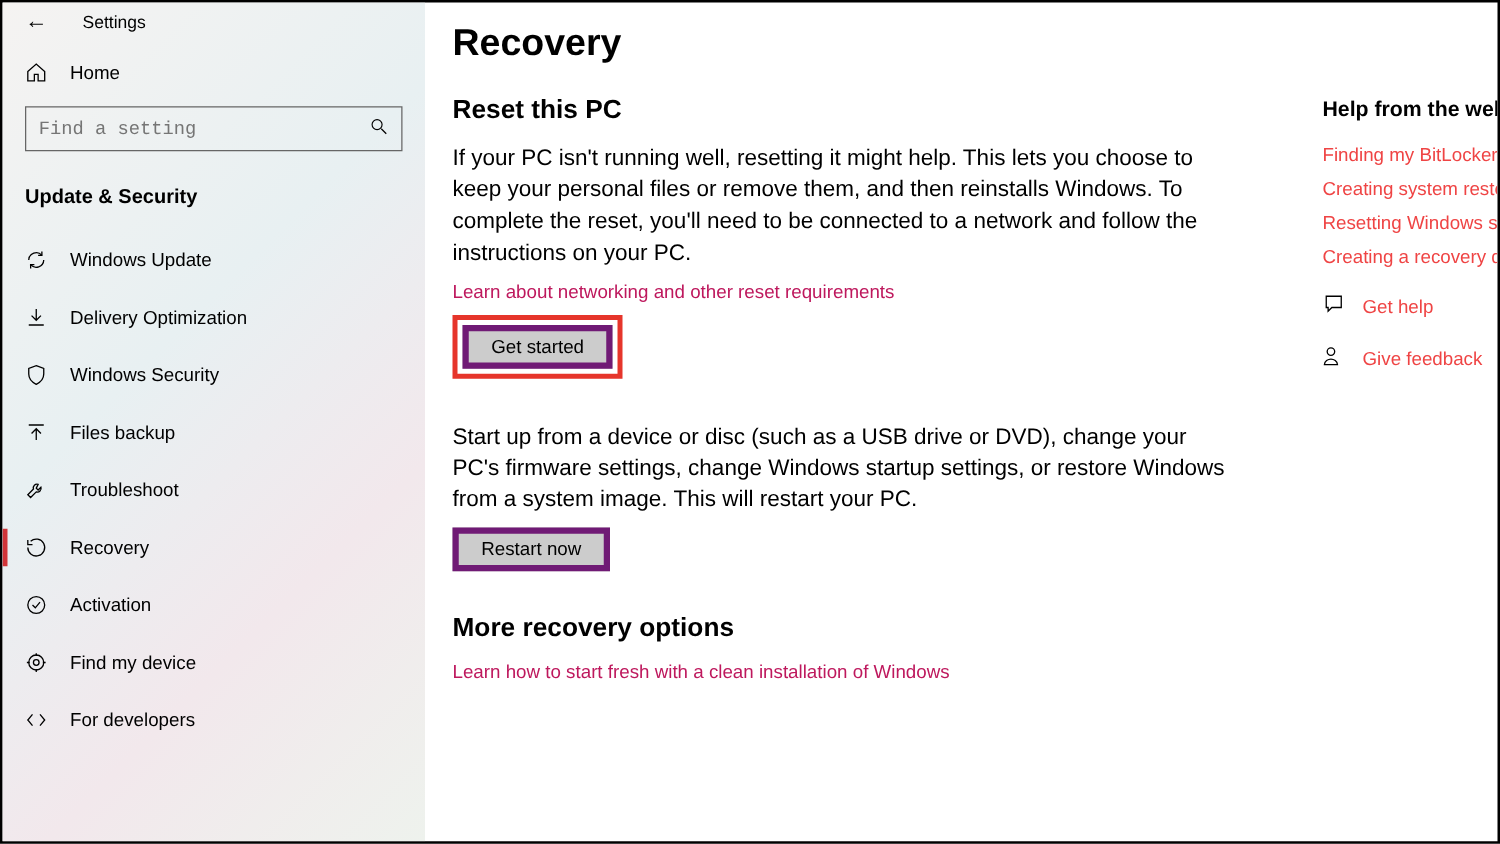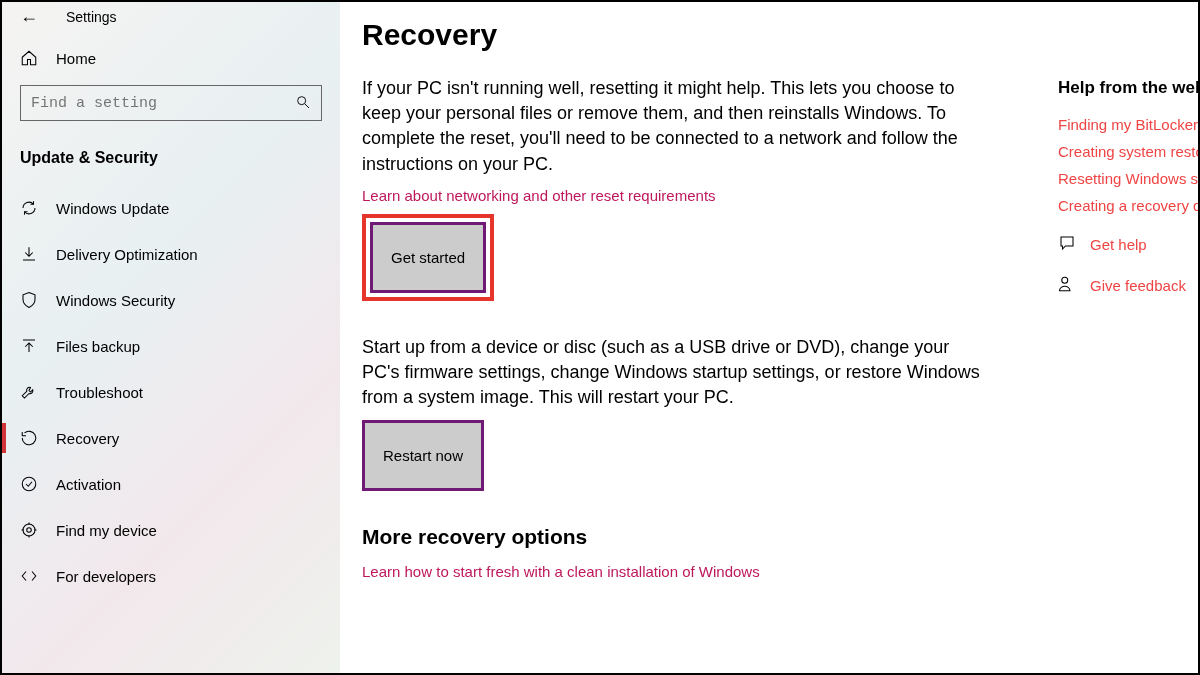--- a/index.html
+++ b/index.html
@@ -18,21 +18,21 @@
 
 .nav-item { display: flex; align-items: center; padding: 14px 18px; gap: 18px; font-size: 15px; cursor: pointer; position: relative; }
 .nav-item.active::before { content: ""; position: absolute; left: 0; top: 8px; bottom: 8px; width: 4px; background: #d13438; }
 .nav-icon { width: 18px; display: flex; justify-content: center; }
 
 .main { position: absolute; left: 360px; top: 0; right: 0; height: 100%; padding: 16px 0 0 0; }
 .page-title { font-size: 30px; font-weight: 600; margin-bottom: 24px; }
 .sub-title { font-size: 21px; font-weight: 600; margin-bottom: 14px; }
 .body-text { font-size: 18px; max-width: 620px; line-height: 1.4; margin-bottom: 10px; }
 .link { color: #be185d; font-size: 15px; cursor: pointer; }
-.btn { display: inline-block; background: #ccc; border: 3px solid #701a75; padding: 24px 18px; font-size: 15px; cursor: pointer; }
+.btn { display: inline-block; background: #ccc; border: 5px solid #701a75; padding: 4px 18px; font-size: 15px; cursor: pointer; }
 .highlight { display: inline-block; border: 4px solid #e6352b; padding: 4px; margin-top: 10px; }
 .section { margin-bottom: 34px; max-width: 640px; }
 
 .right-rail { position: absolute; right: 0; top: 76px; width: 140px; overflow: hidden; }
 .right-title { font-size: 17px; font-weight: 600; margin-bottom: 18px; white-space: nowrap; }
 .right-link { color: #ef4444; font-size: 15px; margin-bottom: 10px; white-space: nowrap; cursor: pointer; }
 .right-item { display: flex; align-items: center; gap: 14px; margin-top: 20px; }
 
 svg { stroke: #000; fill: none; stroke-width: 1.4; }
 </style>
@@ -139,20 +139,21 @@
         </svg>
       </span>
     <span>For developers</span>
   </div>
 </div>
 
 <div class="main">
   <h1 class="page-title">Recovery</h1>
 
   <div class="section">
+    <h2 class="sub-title">Reset this PC</h2>
     <p class="body-text">If your PC isn't running well, resetting it might help. This lets you choose to keep your personal files or remove them, and then reinstalls Windows. To complete the reset, you'll need to be connected to a network and follow the instructions on your PC.</p>
     <div class="link">Learn about networking and other reset requirements</div>
     <div class="highlight">
       <button class="btn">Get started</button>
     </div>
   </div>
 
   <div class="section">
     <p class="body-text">Start up from a device or disc (such as a USB drive or DVD), change your PC's firmware settings, change Windows startup settings, or restore Windows from a system image. This will restart your PC.</p>
     <button class="btn">Restart now</button>

